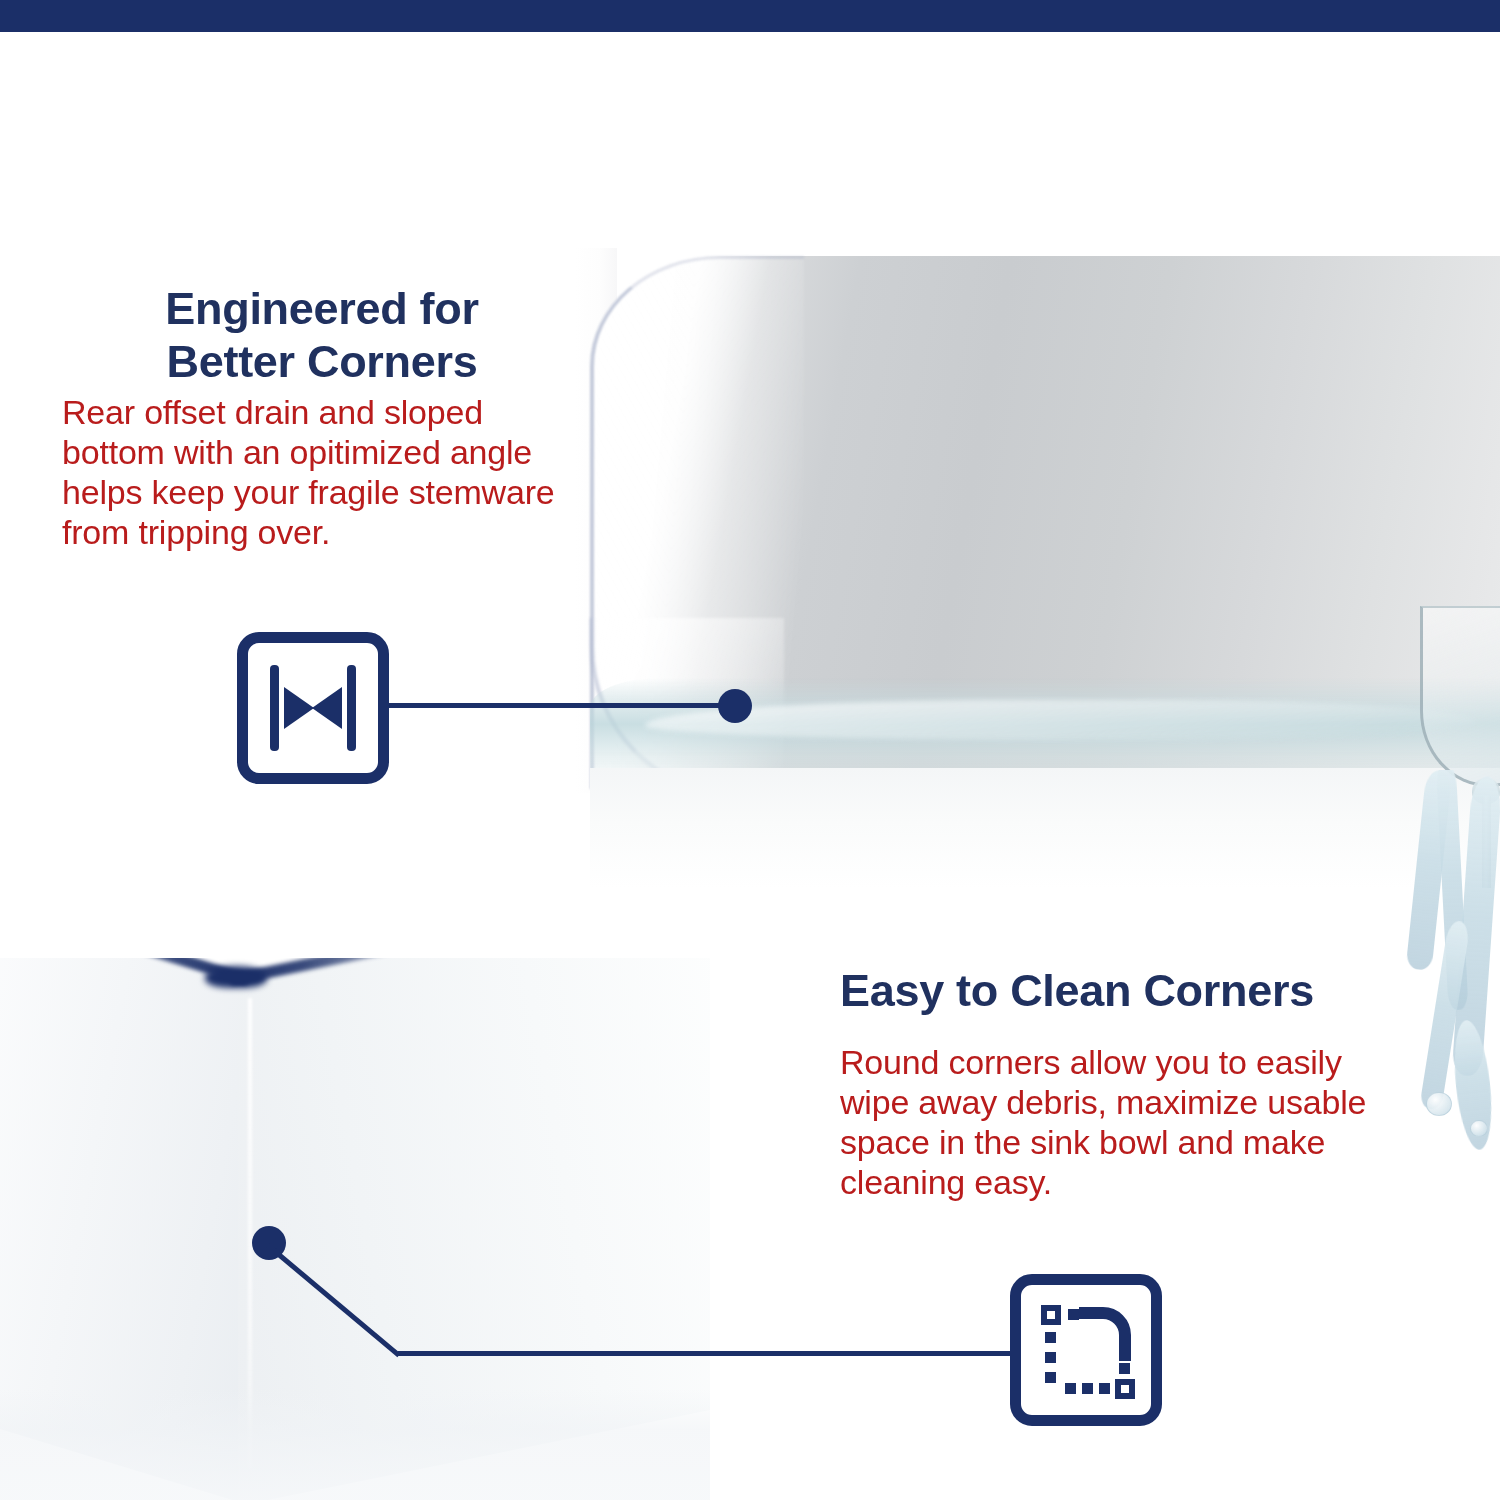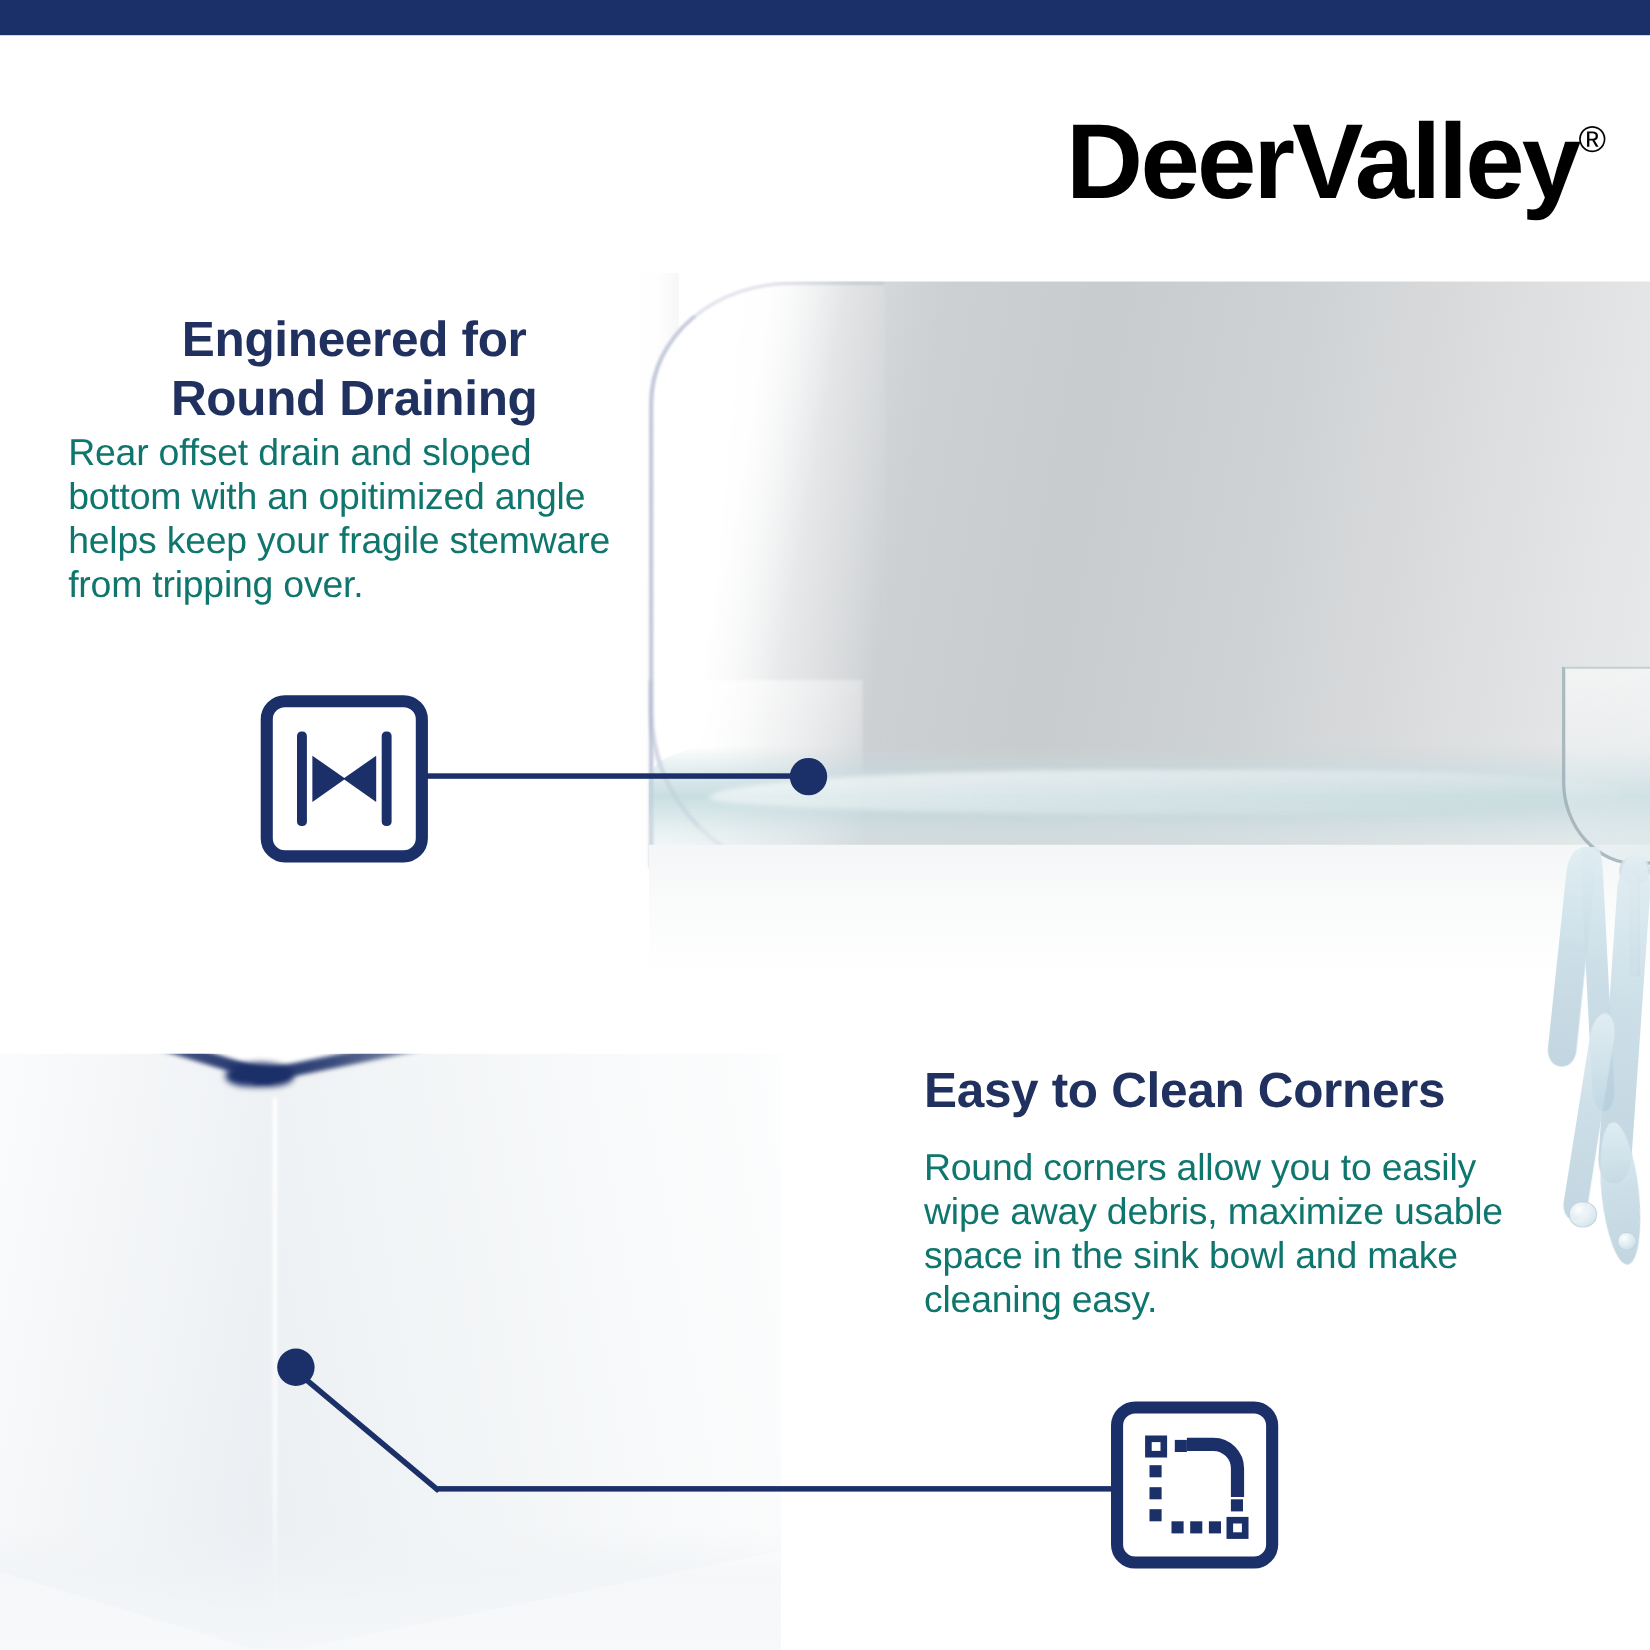--- a/index.html
+++ b/index.html
@@ -54,21 +54,21 @@
   .feature-head {
     position: absolute;
     color: #20315f;
     font-weight: bold;
     font-size: 45px;
     line-height: 53px;
     letter-spacing: -0.3px;
   }
   .feature-body {
     position: absolute;
-    color: #0f766e;
+    color: #b91c1c;
     font-size: 34px;
     line-height: 40px;
     letter-spacing: -0.2px;
   }
 
   #head-1 { left: 62px;  top: 282px; width: 520px; text-align: center; }
   #body-1 { left: 62px;  top: 392px; width: 530px; }
   #head-2 { left: 840px; top: 964px; width: 560px; }
   #body-2 { left: 840px; top: 1042px; width: 545px; }
 
@@ -305,21 +305,20 @@
   #icon-corner { left: 1010px; top: 1274px; width: 152px; height: 152px; }
   .icon-svg { position: absolute; left: 0; top: 0; }
 </style>
 </head>
 <body>
 
 <div id="canvas">
 
   <div class="top-band"></div>
 
-  <div class="logo"><span>DeerValley</span><span class="reg">®</span></div>
 
   <div class="photo-sink-top">
     <div class="sink-top-left-white"></div>
     <div class="sink-top-body"></div>
     <div class="sink-top-edge"></div>
     <div class="sink-top-corner-round"></div>
     <div class="sink-water"></div>
     <div class="sink-water-crest"></div>
     <div class="sink-floor"></div>
 
@@ -347,21 +346,21 @@
     <div class="sink-b-right"></div>
     <div class="sink-b-rim-left"></div>
     <div class="sink-b-rim-right"></div>
     <div class="sink-b-apexcap"></div>
     <div class="sink-b-seam"></div>
     <div class="sink-b-apron"></div>
   </div>
 
   <div class="feature-head" id="head-1">
     <div>Engineered for</div>
-    <div>Round Draining</div>
+    <div>Better Corners</div>
   </div>
   <div class="feature-body" id="body-1">Rear offset drain and sloped bottom with an opitimized angle helps keep your fragile stemware from tripping over.</div>
 
   <div class="feature-head" id="head-2">Easy to Clean Corners</div>
   <div class="feature-body" id="body-2">Round corners allow you to easily wipe away debris, maximize usable space in the sink bowl and make cleaning easy.</div>
 
   <div class="conn-line" id="conn1-line"></div>
   <div class="conn-dot" id="conn1-dot"></div>
 
   <div class="conn-dot" id="conn2-dot"></div>

